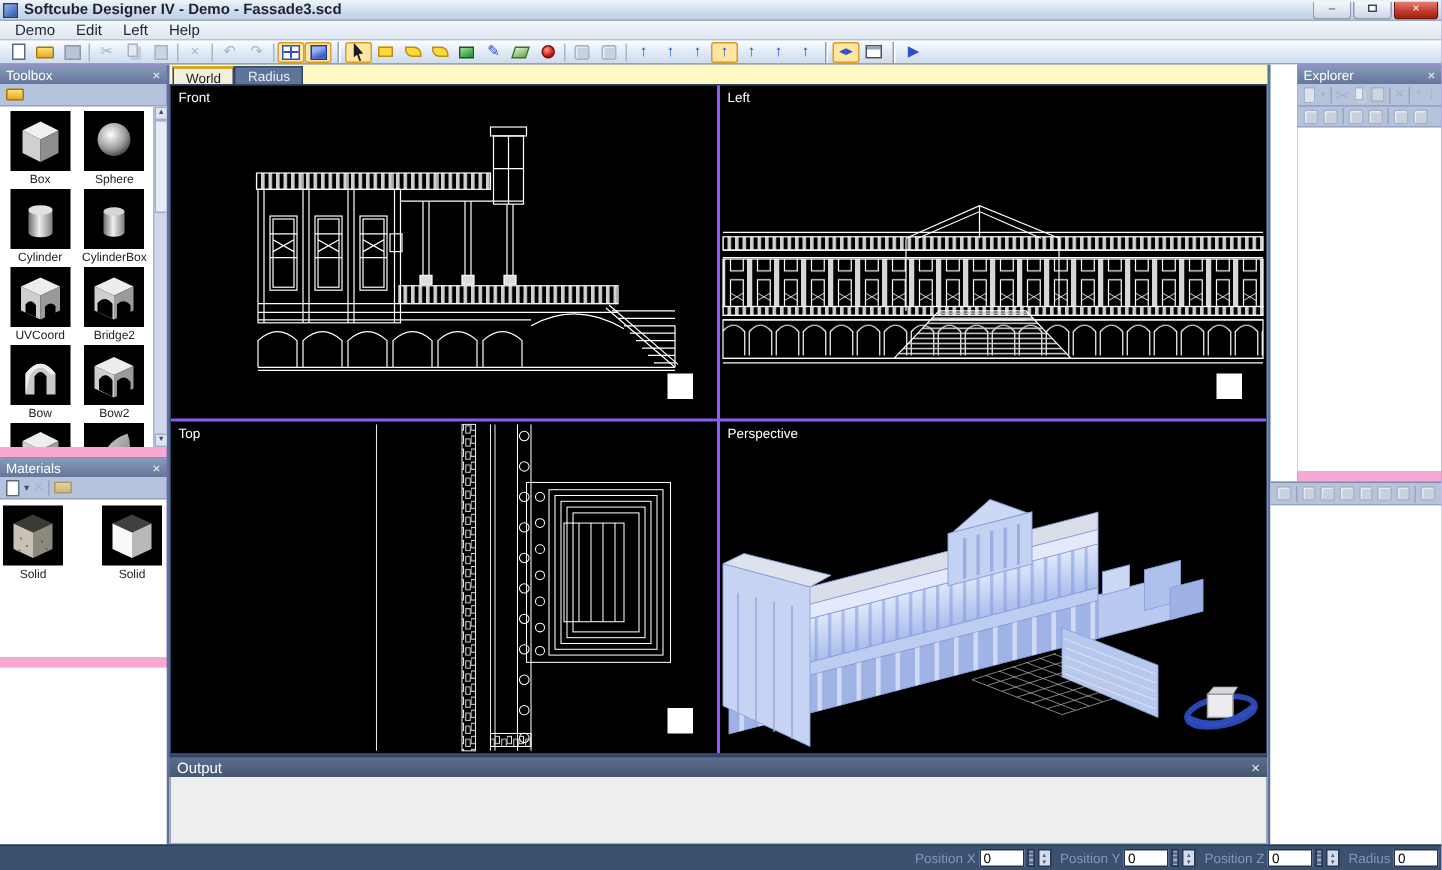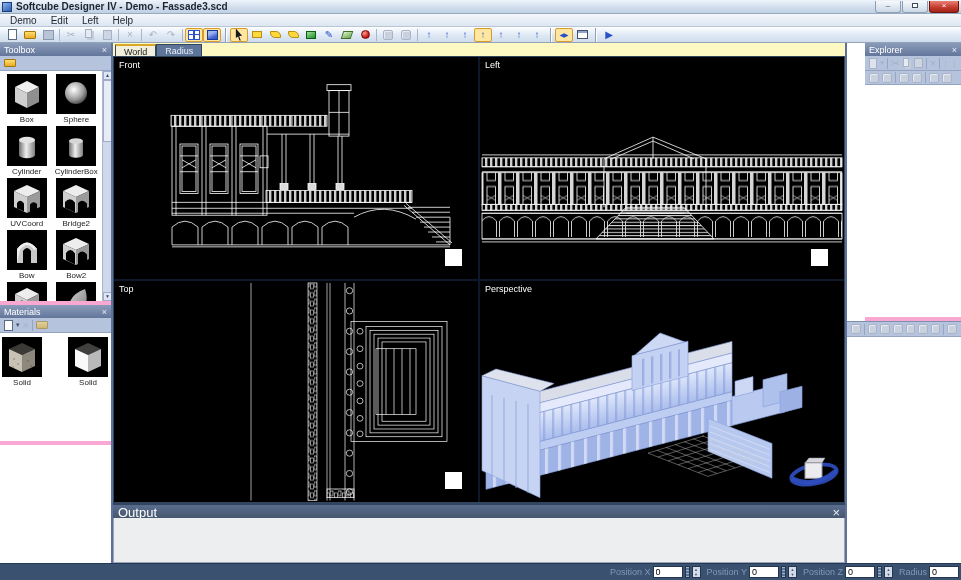--- a/index.html
+++ b/index.html
@@ -57,21 +57,21 @@
   .ic-sphere { width:9px; height:9px; border-radius:50%; background:radial-gradient(circle at 35% 30%,#ff9b8a,#c00f0f 70%); border:1px solid #7a0a05; }
   .ic-window { width:11px; height:9px; background:#fff; border:1px solid #44506a; box-shadow:inset 0 2px 0 #8fa4c8; }
   .dead-icon { width:10px; height:10px; background:#c9d1df; border:1px solid #aab4c9; border-radius:2px; box-shadow:inset 1px 1px 0 #e6ebf3; }
 
   
   .main { flex:1; display:flex; min-height:0; }
 
   
   .dock-left { width:113px; display:flex; flex-direction:column; background:#fff; border-right:2px solid #5d719a; }
   .dock-right { width:116px; display:flex; flex-direction:column; background:#fff; border-left:2px solid #5d719a; }
-  .panel { display:flex; flex-direction:column; border-bottom:4px solid #f9a8d4; background:#6d28d9; }
+  .panel { display:flex; flex-direction:column; border-bottom:7px solid #f9a8d4; background:#6d28d9; }
   .panel-title { height:13px; flex:none; display:flex; align-items:center; padding:0 4px;
     background:linear-gradient(#8b9cba,#63769b); color:#fff; font-size:9px; }
   .panel-title .x { margin-left:auto; font-size:9px; color:#e8edf6; }
   .panel-tools { height:15px; flex:none; display:flex; align-items:center; gap:3px; padding:0 4px;
     background:#b6c3dc; border-bottom:1px solid #93a3c1; }
   .pt-sep { width:1px; height:11px; background:#97a5c0; }
 
   
   .toolbox { height:262px; }
   .toolbox-body { flex:1; position:relative; overflow:hidden; background:#fff; }
@@ -98,30 +98,30 @@
     background:#b6c3dc; border-top:1px solid #7e8fb0; border-bottom:1px solid #93a3c1; }
 
   
   .center { flex:1; display:flex; flex-direction:column; min-width:0; background:#43587b; }
   .tabbar { height:13px; flex:none; display:flex; align-items:flex-end; padding-left:2px; background:#fef9c3; }
   .tab { height:12px; padding:0 8px; font-size:9px; line-height:12px; border:1px solid #32455f; border-bottom:none; }
   .tab.active { background:#f2efdc; color:#1b1b1b; border-top:2px solid #d8a928; }
   .tab.inactive { background:#5f7499; color:#e9eef6; }
 
   .viewgrid { flex:1; display:grid; grid-template-columns:1fr 1fr; grid-template-rows:1fr 1fr;
-    gap:2px; background:#0f172a; border:1px solid #32455f; min-height:0; }
+    gap:2px; background:#8b5cf6; border:1px solid #32455f; min-height:0; }
   .vp { position:relative; background:#000; overflow:hidden; }
   .vp-label { position:absolute; top:3px; left:5px; color:#fff; font-size:9px; z-index:2; }
   .vp svg { position:absolute; inset:0; width:100%; height:100%; }
   .vp-marker { position:absolute; right:16px; bottom:13px; width:17px; height:17px; background:#fff; z-index:2; }
 
   
   .output { height:60px; flex:none; display:flex; flex-direction:column; border-top:2px solid #32455f; }
-  .out-title { height:13px; display:flex; align-items:flex-start; padding:0 5px;
-    background:linear-gradient(#5a6d8e,#46586f); color:#fff; font-size:13px; }
+  .out-title { height:13px; display:flex; align-items:flex-end; padding:0 5px;
+    background:linear-gradient(#5a6d8e,#46586f); color:#fff; font-size:10px; }
   .out-title .x { margin-left:auto; color:#e8edf6; }
   .out-body { flex:1; background:#eceef0; border:1px solid #9aa4b5; border-top:none; }
 
   
   .statusbar { height:17px; flex:none; display:flex; align-items:center;
     background:#3a5170; border-top:1px solid #243a58; color:#d5deeb; font-size:9px; }
   .sb-info { margin-left:345px; white-space:nowrap; }
   .sb-fields { margin-left:auto; display:flex; align-items:center; gap:6px; padding-right:2px; }
   .sb-field { display:flex; align-items:center; gap:2px; }
   .sb-label { color:#8299ba; white-space:nowrap; }

